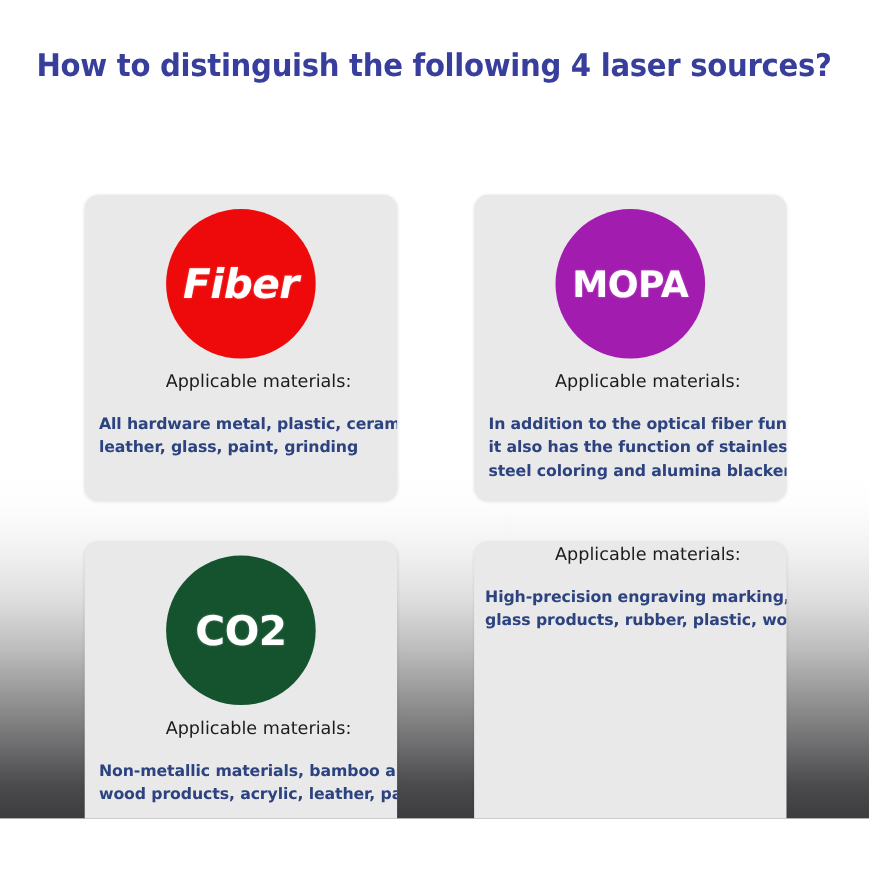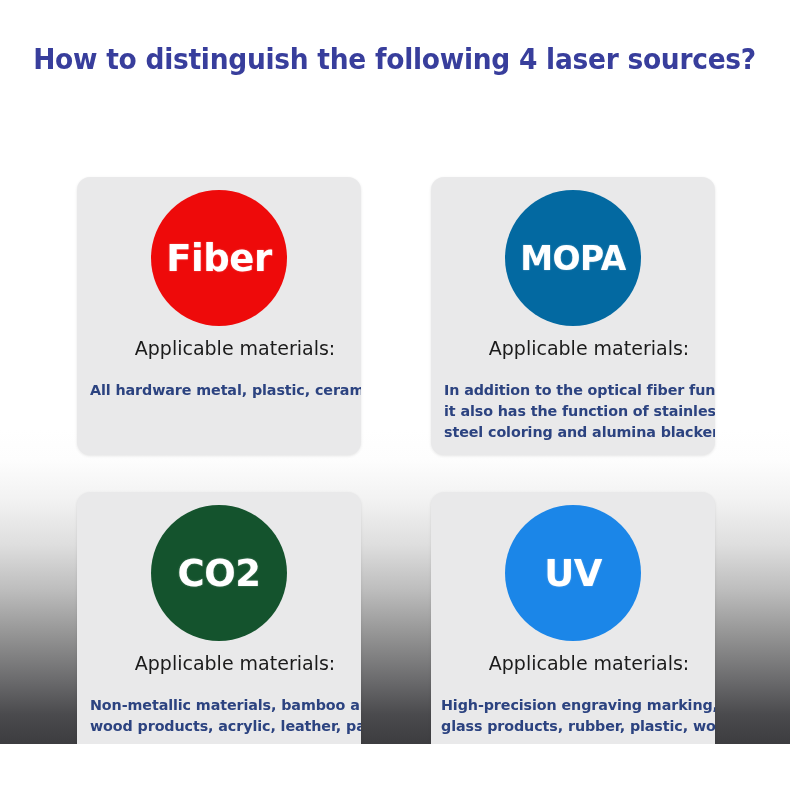--- a/index.html
+++ b/index.html
@@ -98,21 +98,21 @@
     font-size: 37px;
     font-weight: 700;
     letter-spacing: -0.5px;
     text-shadow: 0 0 2px rgba(255,255,255,0.35);
     box-sizing: border-box;
   }
   .badge.small-label { font-size: 33px; }
 
   .applicable {
     text-align: center;
-    font-size: 19px;
+    font-size: 16px;
     font-weight: 400;
     color: #1b1b1b;
     line-height: 1.2;
     margin-top: 2px;
     margin-left: 32px;
   }
 
   .body-text {
     margin-top: 20px;
     padding: 0 12px;
@@ -133,33 +133,34 @@
 <div id="infographic">
 
   <div class="title-wrap">
     <span class="title" style="color: rgb(56, 62, 156);">How to distinguish the following 4 laser sources?</span>
   </div>
 
   <div class="grid">
 
     <div class="card">
       <div class="badge-row">
-        <div class="badge" style="background: rgb(238, 10, 10);">
+        <div class="badge" style="background: rgb(238, 10, 10); font-style: italic;">
           <span>Fiber</span>
         </div>
       </div>
       <div class="applicable">Applicable materials:</div>
       <div class="body-text left">
         <span class="ln">All hardware metal, plastic, ceramic,</span>
+        <span class="ln">leather, glass, paint, grinding</span>
       </div>
     </div>
 
     <div class="card">
       <div class="badge-row">
-        <div class="badge small-label" style="background: #0369a1;">
+        <div class="badge small-label" style="background: #a21caf;">
           <span>MOPA</span>
         </div>
       </div>
       <div class="applicable">Applicable materials:</div>
       <div class="body-text left">
         <span class="ln">In addition to the optical fiber function,</span>
         <span class="ln">it also has the function of stainless</span>
         <span class="ln">steel coloring and alumina blackening</span>
       </div>
     </div>
@@ -171,25 +172,20 @@
         </div>
       </div>
       <div class="applicable">Applicable materials:</div>
       <div class="body-text left">
         <span class="ln">Non-metallic materials, bamboo and</span>
         <span class="ln">wood products, acrylic, leather, paper</span>
       </div>
     </div>
 
     <div class="card">
-      <div class="badge-row">
-        <div class="badge" style="background: rgb(27, 134, 232);">
-          <span>UV</span>
-        </div>
-      </div>
       <div class="applicable">Applicable materials:</div>
       <div class="body-text center">
         <span class="ln">High-precision engraving marking,</span>
         <span class="ln">glass products, rubber, plastic, wood</span>
       </div>
     </div>
 
   </div>
 </div>
 

